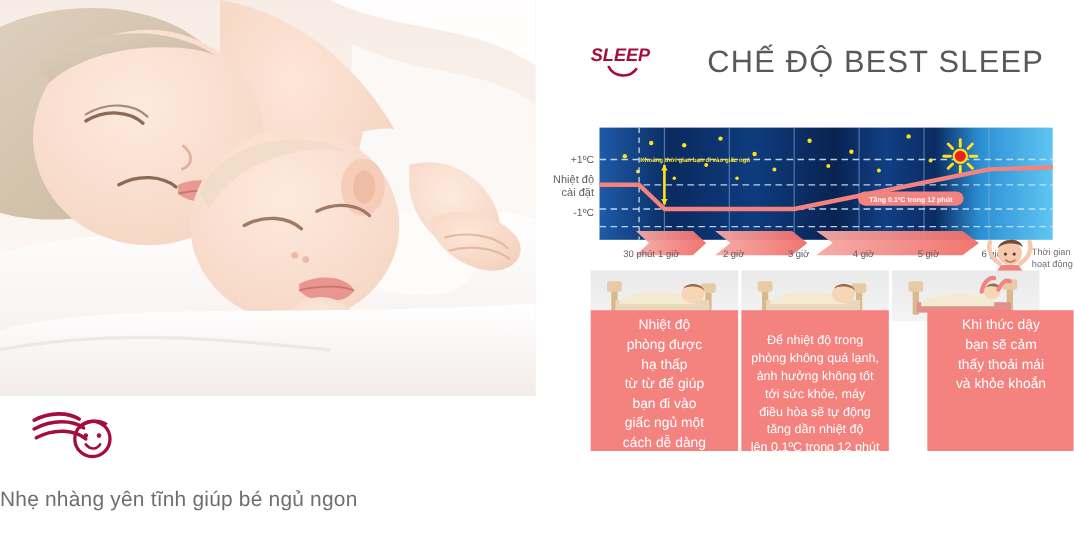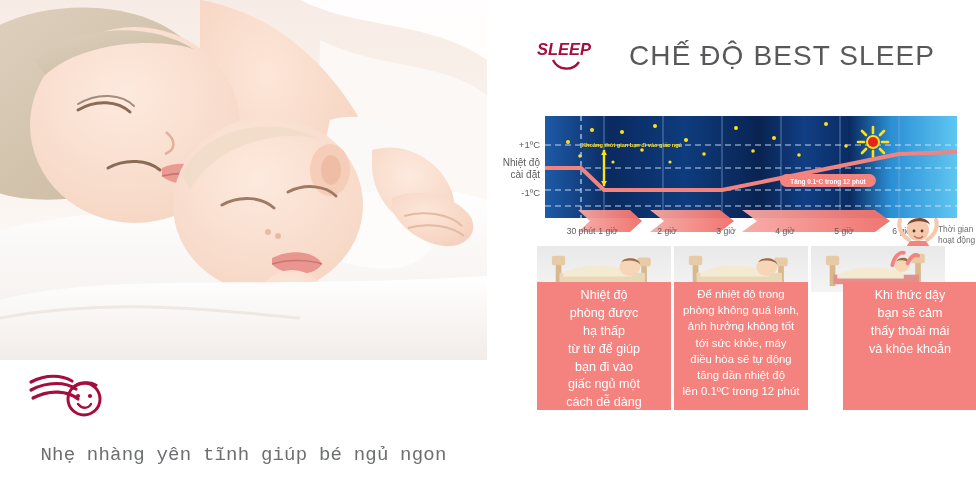--- a/index.html
+++ b/index.html
@@ -24,29 +24,29 @@
     position: absolute; left: 28px; top: 372px;
     display: flex; align-items: center; gap: 14px;
   }
   .baby-logo { width: 86px; height: 46px; flex: none; }
   .baby-title {
     font-size: 30px; letter-spacing: 1.2px; color: #58585a;
     font-weight: 400; white-space: nowrap;
   }
   .left-caption {
     position: absolute; left: 0; top: 444px; width: 487px;
-    text-align: center; font-size: 19px; color: #6d6e70; letter-spacing: .2px; font-family: Liberation Mono, monospace;
+    text-align: left; font-size: 19px; color: #6d6e70; letter-spacing: .2px;
   }
 
   
   .right-panel { position: absolute; left: 490px; top: 0; width: 486px; height: 488px; }
 
   .best-title-row {
     position: absolute; left: 41px; top: 32px;
-    display: flex; align-items: center; gap: 18px;
+    display: flex; align-items: center; gap: 32px;
   }
   .sleep-logo { width: 80px; height: 48px; flex: none; }
   .best-title {
     font-size: 28px; letter-spacing: 1.1px; color: #58585a;
     font-weight: 400; white-space: nowrap;
   }
 
   
   .diagram { position: absolute; left: 0; top: 110px; width: 486px; height: 310px; }
   .diagram svg { display: block; }
@@ -360,21 +360,21 @@
                 text-align:center; padding:5px 3px; white-space:pre-line;">Nhiệt độ
 phòng được
 hạ thấp
 từ từ để giúp
 bạn đi vào
 giấc ngủ một
 cách dễ dàng</div>
 
     <div style="position:absolute; left:184px; top:282px; width:134px; height:128px;
                 background:#f4827e; color:#fff; font-size:11.4px; line-height:1.42;
-                text-align:center; padding:4px 2px; white-space:pre-line;">Để nhiệt độ trong
+                text-align:center; padding:20px 2px; white-space:pre-line;">Để nhiệt độ trong
 phòng không quá lạnh,
 ảnh hưởng không tốt
 tới sức khỏe, máy
 điều hòa sẽ tự động
 tăng dần nhiệt độ
 lên 0.1ºC trong 12 phút</div>
 
     <div style="position:absolute; left:321px; top:282px; width:134px; height:128px;
                 background:#f4827e; color:#fff; font-size:12.6px; line-height:1.42;
                 text-align:center; padding:5px 3px; white-space:pre-line;margin-left:32px;">Khi thức dậy

